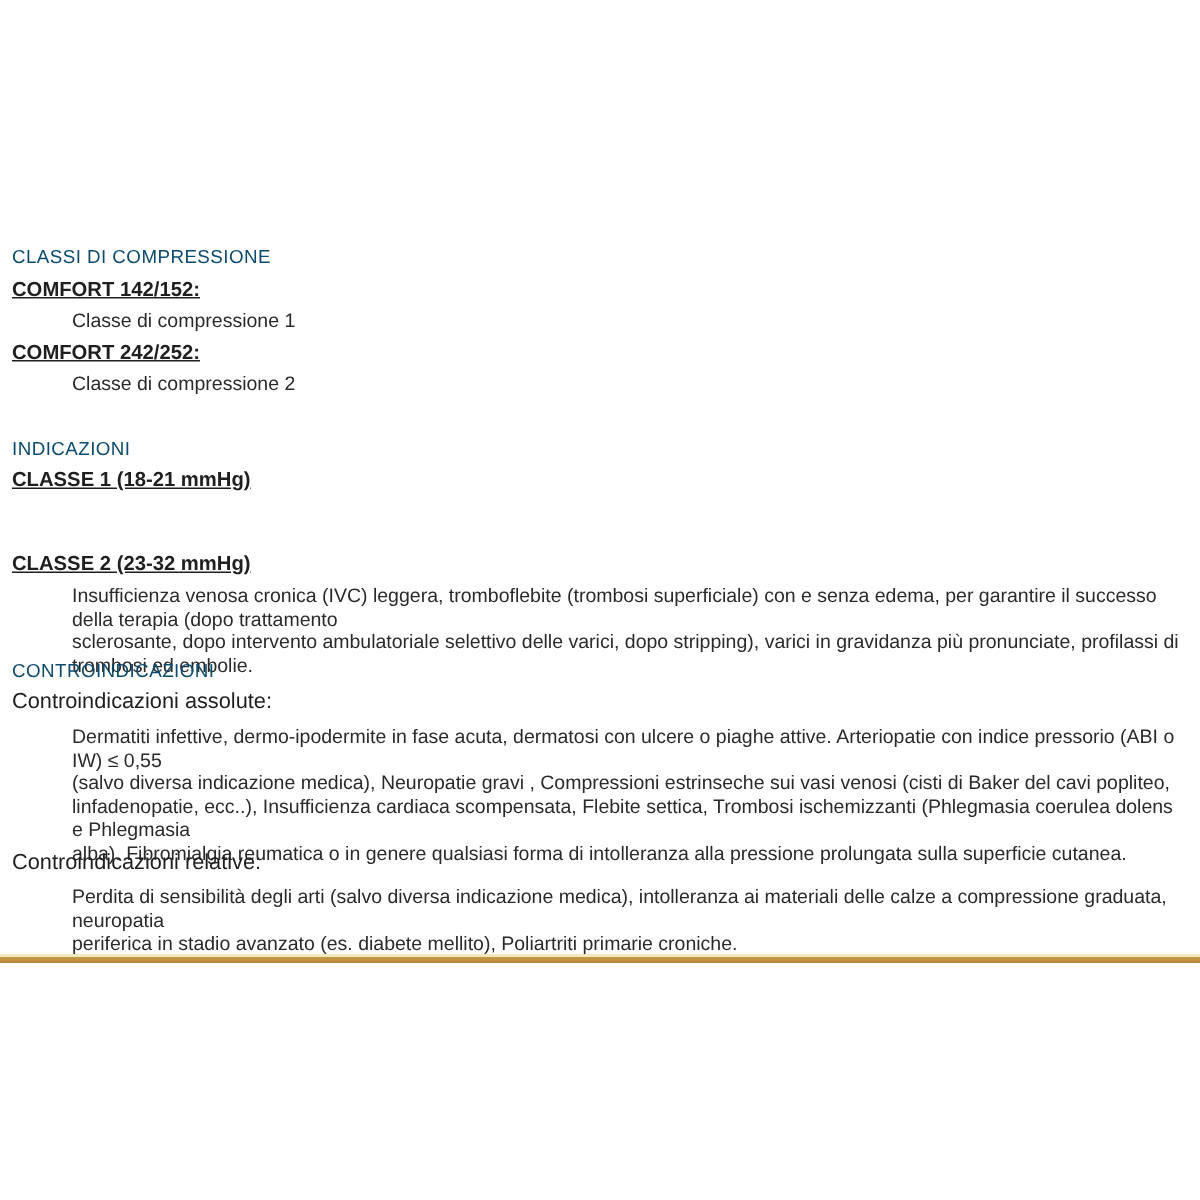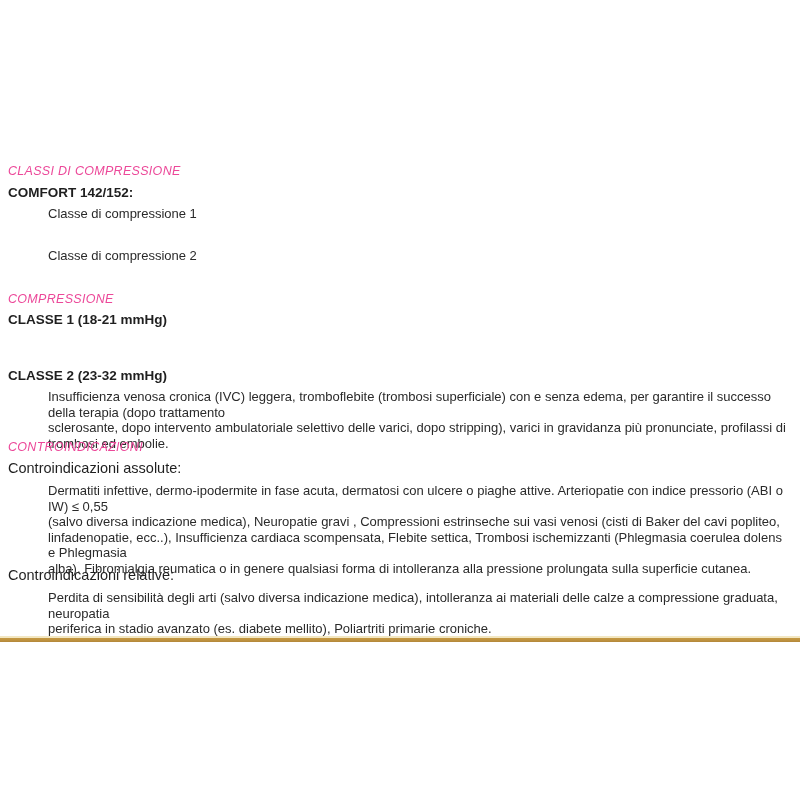--- a/index.html
+++ b/index.html
@@ -15,30 +15,30 @@
     overflow: hidden;
     font-family: "Liberation Sans", sans-serif;
     color: #1f1f1f;
   }
   .el {
     position: absolute;
     left: 8px;
     right: 8px;
   }
   .sec-heading {
-    font-style: italic;
     font-size: 12.5px;
     line-height: 15px;
     letter-spacing: 0.3px;
-    color: #ec4899;
+    color: #0c4a6e;
   }
   .lbl {
     font-weight: 700;
     font-size: 13.5px;
     line-height: 16px;
+    text-decoration: underline;
   }
   .lbl-lg {
     font-weight: 400;
     font-size: 14.5px;
     line-height: 17px;
   }
   .body-text {
     font-size: 13px;
     line-height: 15.5px;
     color: #2a2a2a;
@@ -60,24 +60,25 @@
 <body>
 
 <div class="page">
 
   <div class="el sec-heading" style="top:164px">CLASSI DI COMPRESSIONE</div>
 
   <div class="el lbl" style="top:185px">COMFORT 142/152:</div>
 
   <div class="el body-text" style="top:206px">Classe di compressione 1</div>
 
+  <div class="el lbl" style="top:227px">COMFORT 242/252:</div>
 
   <div class="el body-text" style="top:248px">Classe di compressione 2</div>
 
-  <div class="el sec-heading" style="top:292px">COMPRESSIONE</div>
+  <div class="el sec-heading" style="top:292px">INDICAZIONI</div>
 
   <div class="el lbl" style="top:312px">CLASSE 1 (18-21 mmHg)</div>
 
 
   <div class="el lbl" style="top:368px">CLASSE 2 (23-32 mmHg)</div>
 
   <div class="el body-text" style="top:389px">Insufficienza venosa cronica (IVC) leggera, tromboflebite (trombosi superficiale) con e senza edema, per garantire il successo della terapia (dopo trattamento<br>sclerosante, dopo intervento ambulatoriale selettivo delle varici, dopo stripping), varici in gravidanza più pronunciate, profilassi di trombosi ed embolie.</div>
 
   <div class="el sec-heading" style="top:440px">CONTROINDICAZIONI</div>
 

